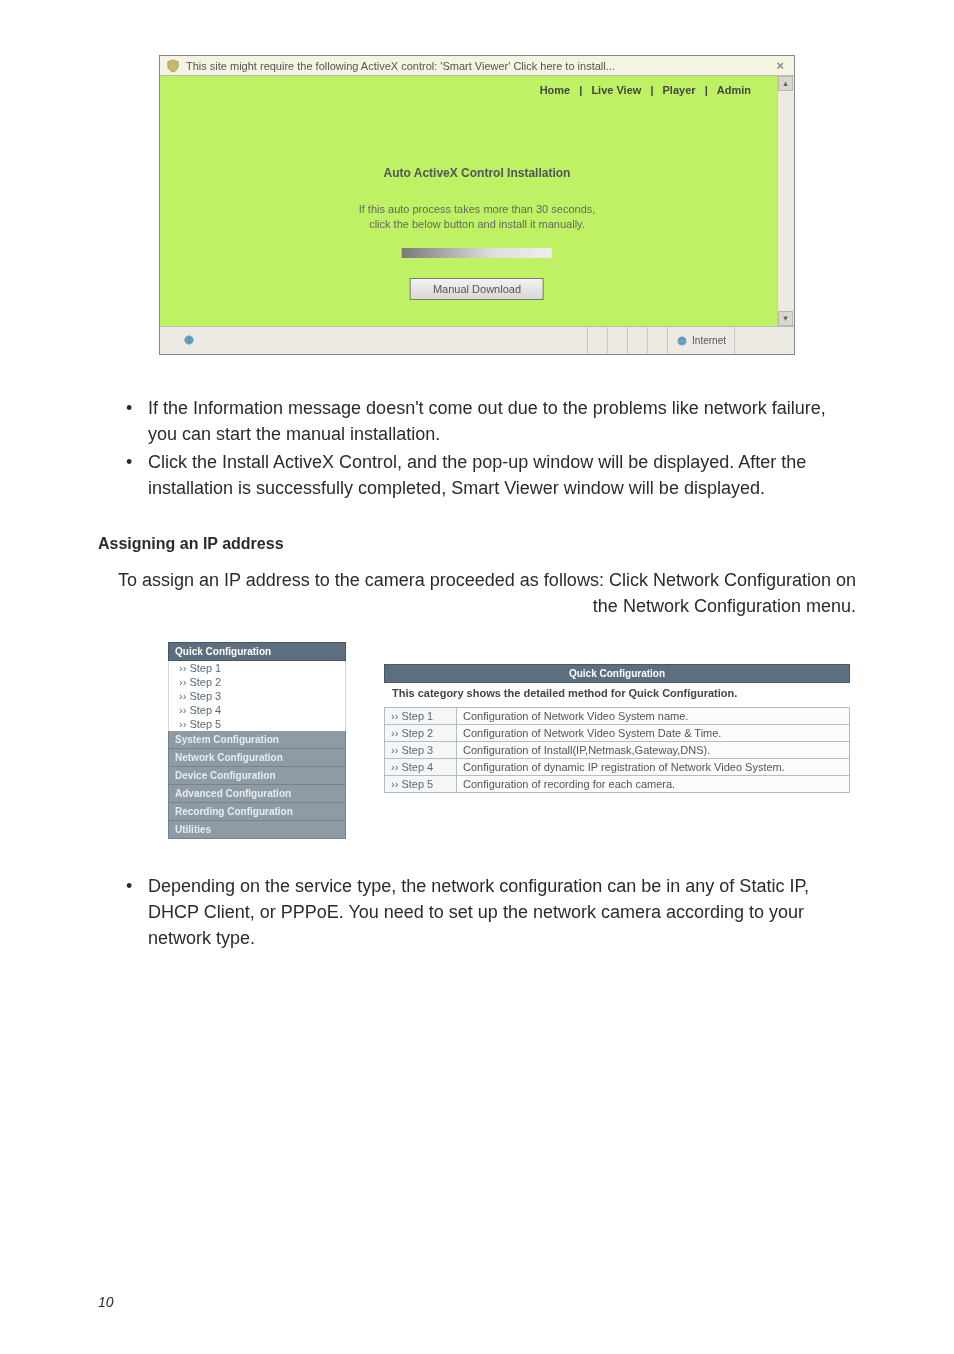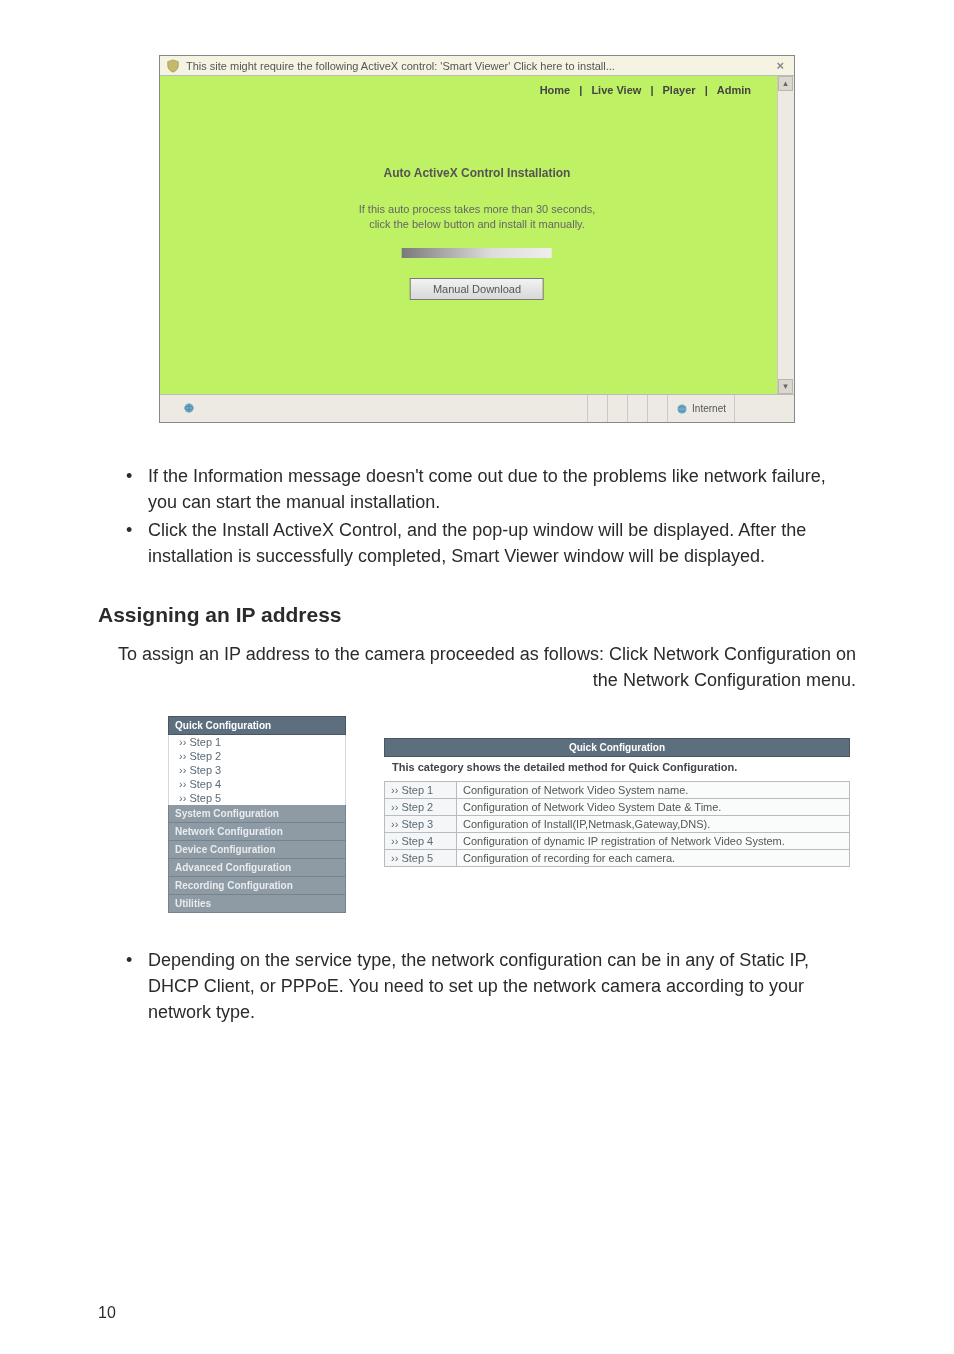--- a/index.html
+++ b/index.html
@@ -60,21 +60,21 @@
     flex-shrink: 0;
   }
   .infobar-text { flex: 1; }
   .infobar-close {
     font-weight: bold;
     color: #888;
     padding: 0 4px;
     font-size: 13px;
   }
   .fig1-body {
-    height: 318px;
+    height: 250px;
     position: relative;
     overflow: hidden;
   }
   .fig1-tabs {
     position: absolute;
     top: 8px;
     right: 40px;
     font-size: 11px;
     font-weight: bold;
     color: #444;
@@ -185,21 +185,21 @@
     margin-bottom: 2px;
   }
   .bullets li::before {
     content: "•";
     position: absolute;
     left: 0;
     top: 0;
   }
 
   .h2 {
-    font-size: 21px;
+    font-size: 16px;
     font-weight: bold;
     margin-bottom: 14px;
   }
   .para {
     font-size: 18px;
     line-height: 1.45;
     margin-bottom: 22px;
     text-align: right;
   }
 
@@ -286,23 +286,24 @@
   }
   .bullets2 li::before {
     content: "•";
     position: absolute;
     left: 0;
     top: 0;
   }
 
   .page-number {
     position: absolute;
-    bottom: 32px;
+    bottom: 44px;
     left: 98px;
-    font-size: 16px;
+    font-size: 14px;
+    font-style: italic;
   }
 </style>
 </head>
 <body>
 
 <div class="page">
 
 
   <div class="figure1">
     <div class="infobar">

